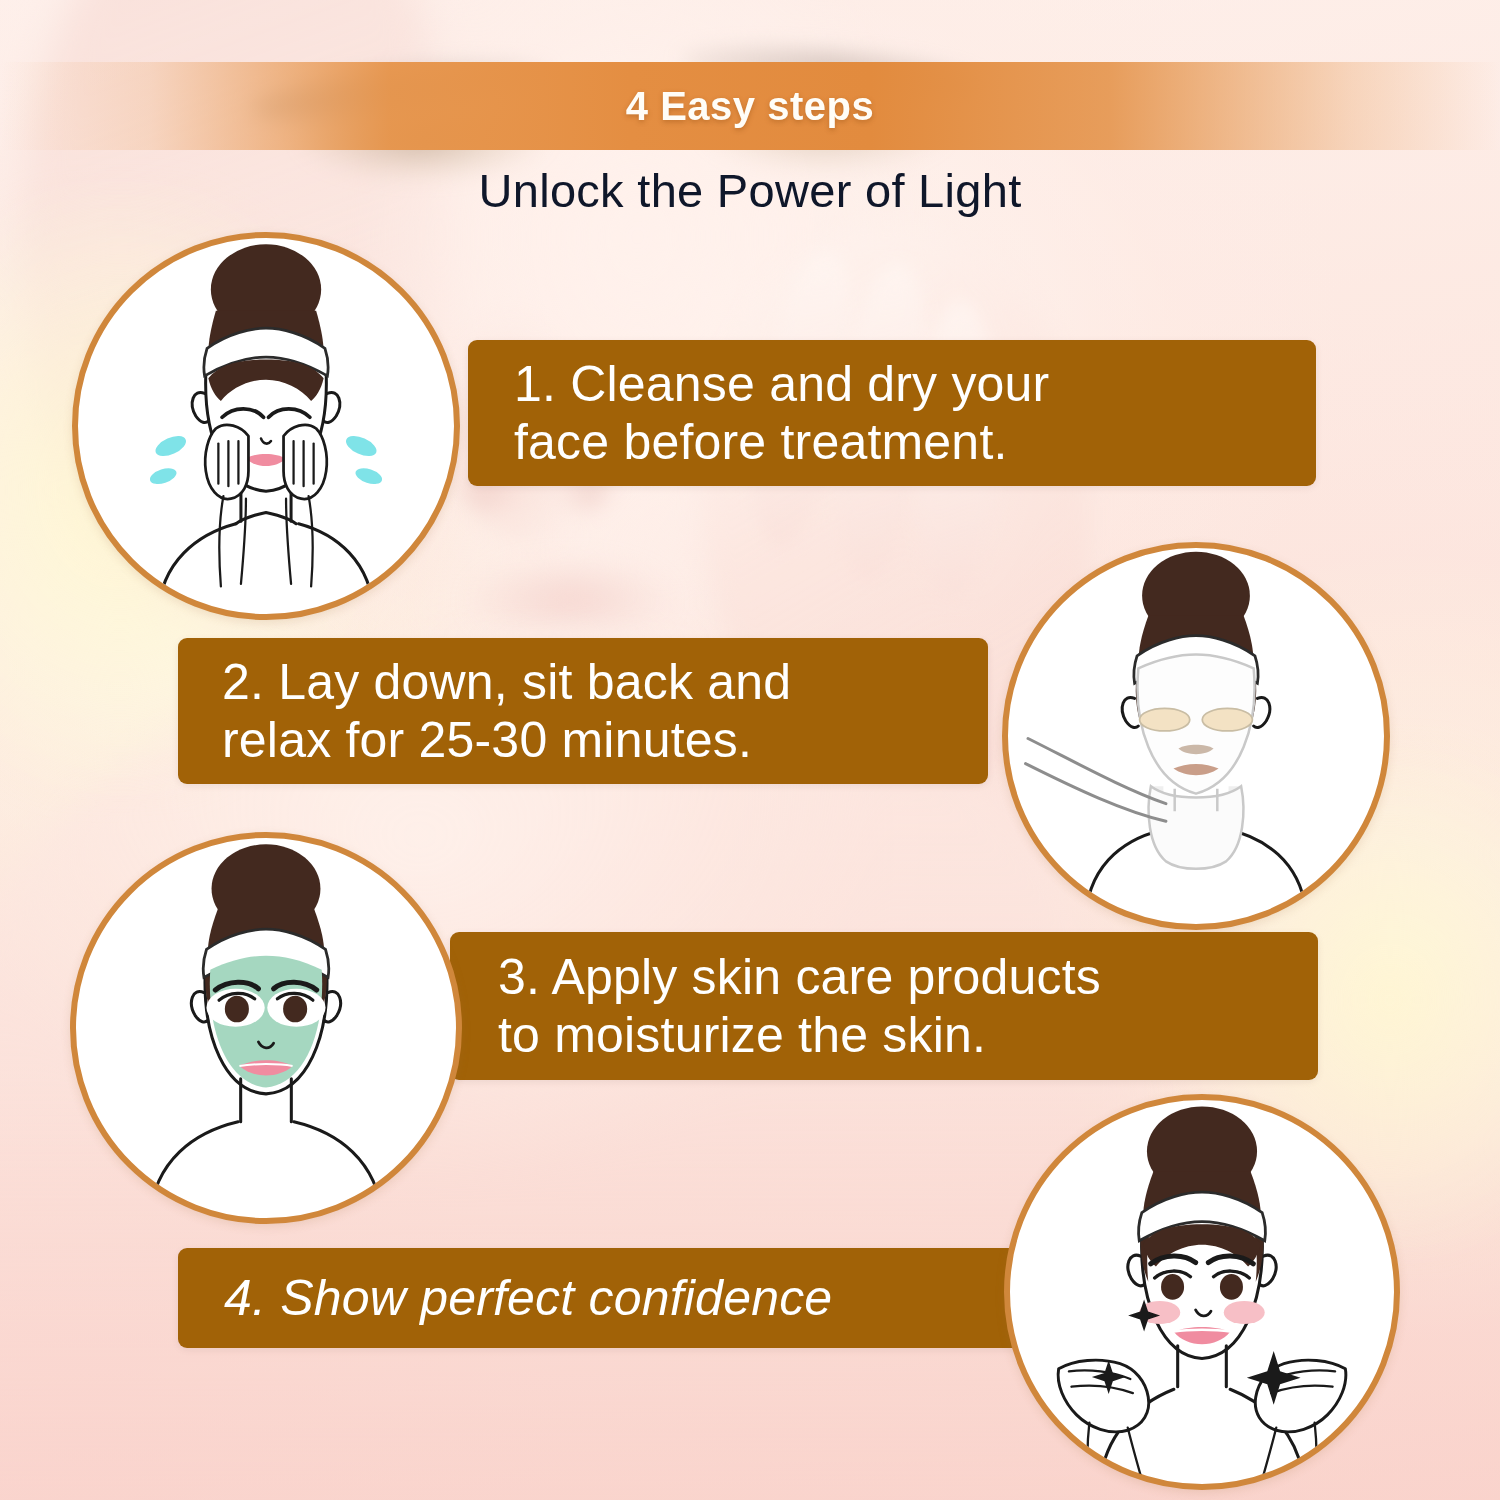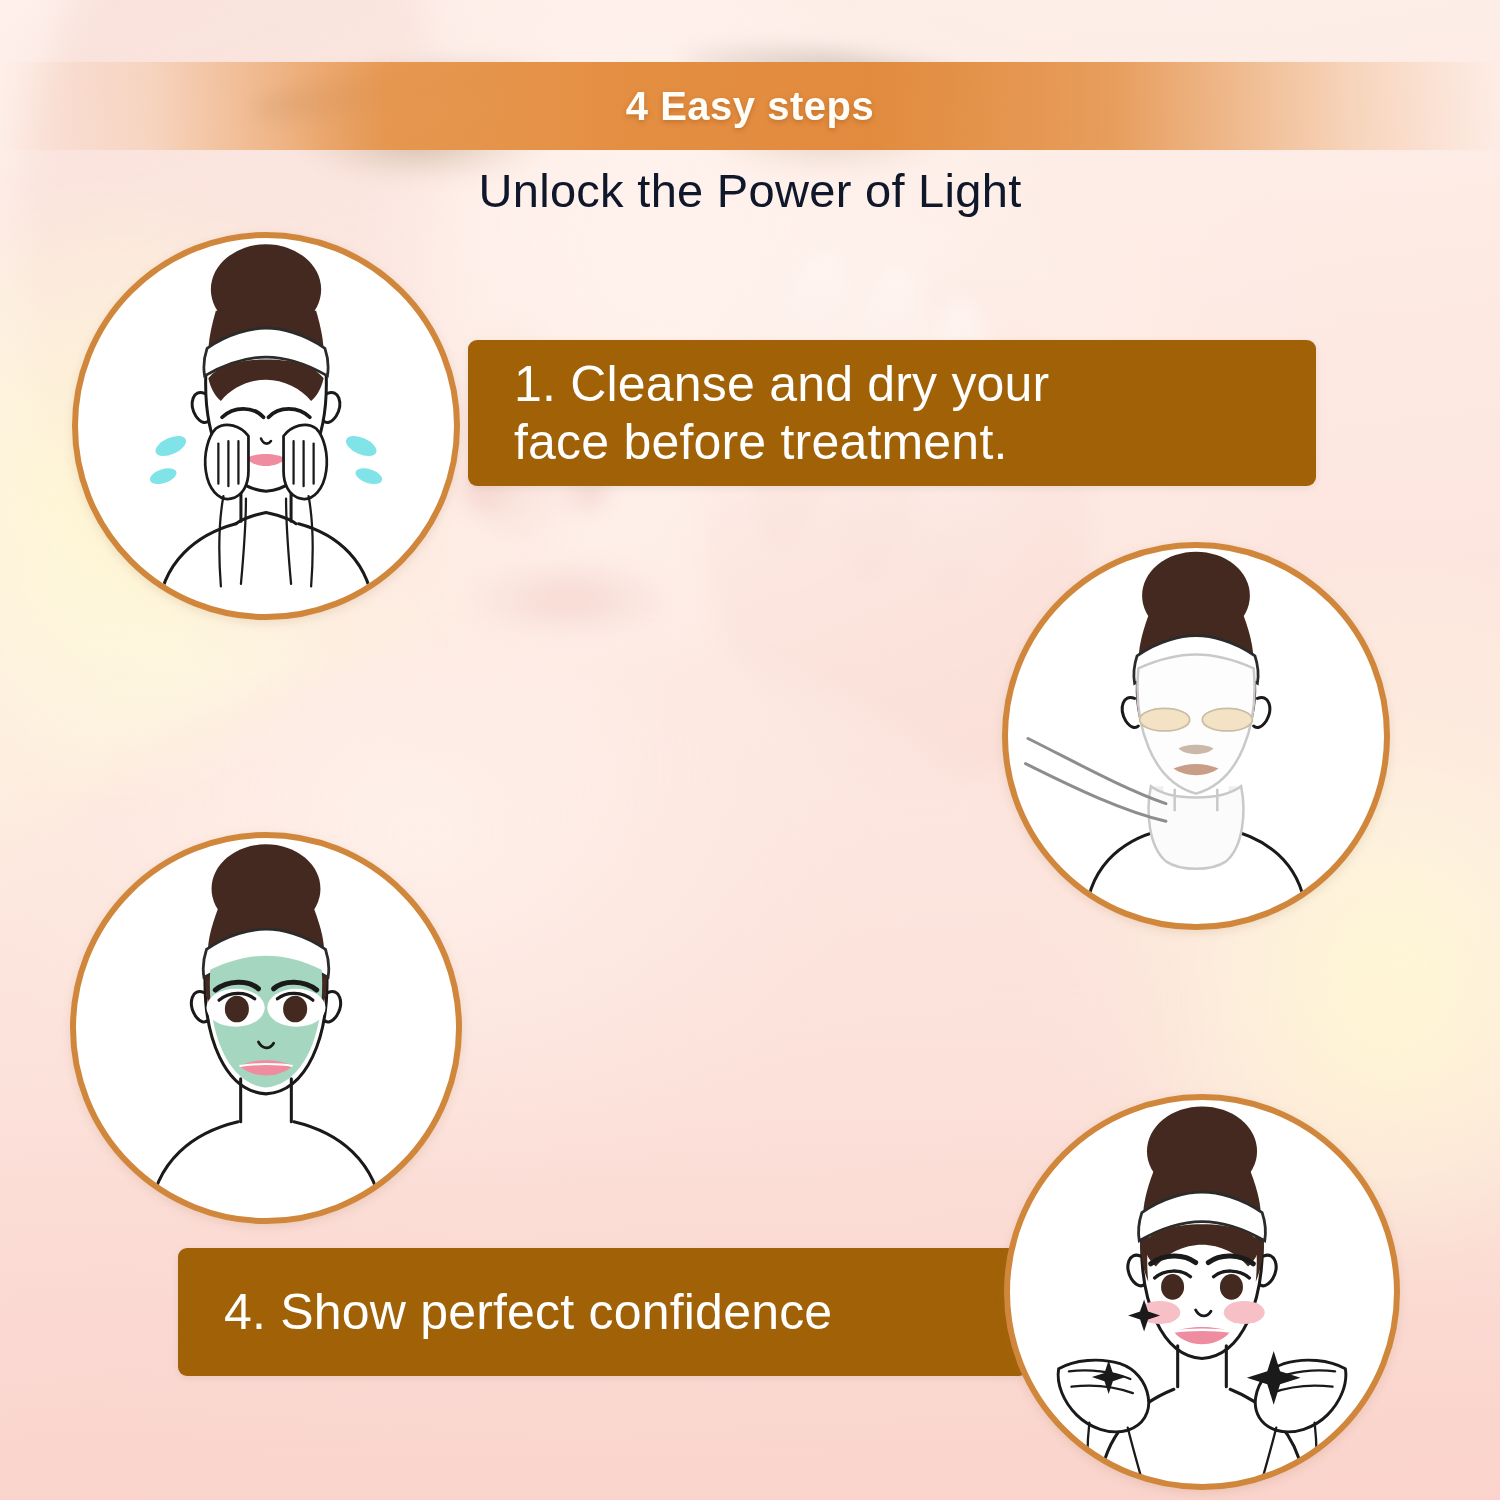--- a/index.html
+++ b/index.html
@@ -138,21 +138,21 @@
     display:flex; align-items:center;
     box-shadow:0 2px 6px rgba(120,100,95,.12);
   }
   .bar-text {
     font-size:50px; line-height:1.16; letter-spacing:.2px;
     white-space:pre-line;
   }
   #bar1 { left:468px; top:340px;  width:848px; height:146px; padding-left:46px; }
   #bar2 { left:178px; top:638px;  width:810px; height:146px; padding-left:44px; }
   #bar3 { left:450px; top:932px;  width:868px; height:148px; padding-left:48px; }
-  #bar4 { left:178px; top:1248px; width:850px; height:128px; padding-left:46px; }
+  #bar4 { left:178px; top:1248px; width:850px; height:100px; padding-left:46px;font-style:italic; }
   #bar4 .bar-text { font-size:50px; }
 
   
   .circle {
     position:absolute;
     border-radius:50%;
     background:#ffffff;
     border:6px solid #d0873b;
     overflow:hidden;
     box-shadow:0 3px 10px rgba(160,110,60,.16);
@@ -246,20 +246,24 @@
 
       <g fill="#7fe3e8">
         <ellipse cx="74" cy="166" rx="13" ry="6.5" transform="rotate(-24 74 166)"></ellipse>
         <ellipse cx="68" cy="190" rx="11" ry="5.5" transform="rotate(-18 68 190)"></ellipse>
         <ellipse cx="226" cy="166" rx="13" ry="6.5" transform="rotate(24 226 166)"></ellipse>
         <ellipse cx="232" cy="190" rx="11" ry="5.5" transform="rotate(18 232 190)"></ellipse>
       </g>
     </svg>
   </div>
 
+  <div class="bar" id="bar2">
+    <div class="bar-text">2. Lay down, sit back and
+relax for 25-30 minutes.</div>
+  </div>
 
   <div class="circle" id="c2">
     <svg viewBox="0 0 300 300">
       <g fill="none" stroke="#1a1a1a" stroke-width="2.4" stroke-linecap="round" stroke-linejoin="round">
         <path d="M62 292 C66 250 96 230 128 224"></path>
         <path d="M238 292 C234 250 204 230 172 224"></path>
         <path d="M101 120 C92 116 88 128 94 138 C98 144 102 144 104 142"></path>
         <path d="M199 120 C208 116 212 128 206 138 C202 144 198 144 196 142"></path>
       </g>
 
@@ -284,20 +288,24 @@
       <path d="M133 192 L133 210" stroke="#c9c9c9" stroke-width="2" fill="none"></path>
       <path d="M167 192 L167 210" stroke="#c9c9c9" stroke-width="2" fill="none"></path>
 
       <g fill="none" stroke="#8d8d8d" stroke-width="2.4" stroke-linecap="round">
         <path d="M16 152 C56 172 92 192 126 204"></path>
         <path d="M14 172 C54 192 92 210 126 218"></path>
       </g>
     </svg>
   </div>
 
+  <div class="bar" id="bar3">
+    <div class="bar-text">3. Apply skin care products
+to moisturize the skin.</div>
+  </div>
 
   <div class="circle" id="c3">
     <svg viewBox="0 0 300 300">
       <g fill="none" stroke="#1a1a1a" stroke-width="2.4" stroke-linecap="round" stroke-linejoin="round">
         <path d="M58 300 C62 254 94 232 128 224"></path>
         <path d="M242 300 C238 254 206 232 172 224"></path>
         <path d="M130 190 L130 224"></path>
         <path d="M170 190 L170 224"></path>
         <path d="M102 106 C100 158 118 200 150 202 C182 200 200 158 198 106"></path>
         <path d="M101 122 C92 118 88 130 94 140 C98 146 102 146 104 144"></path>

